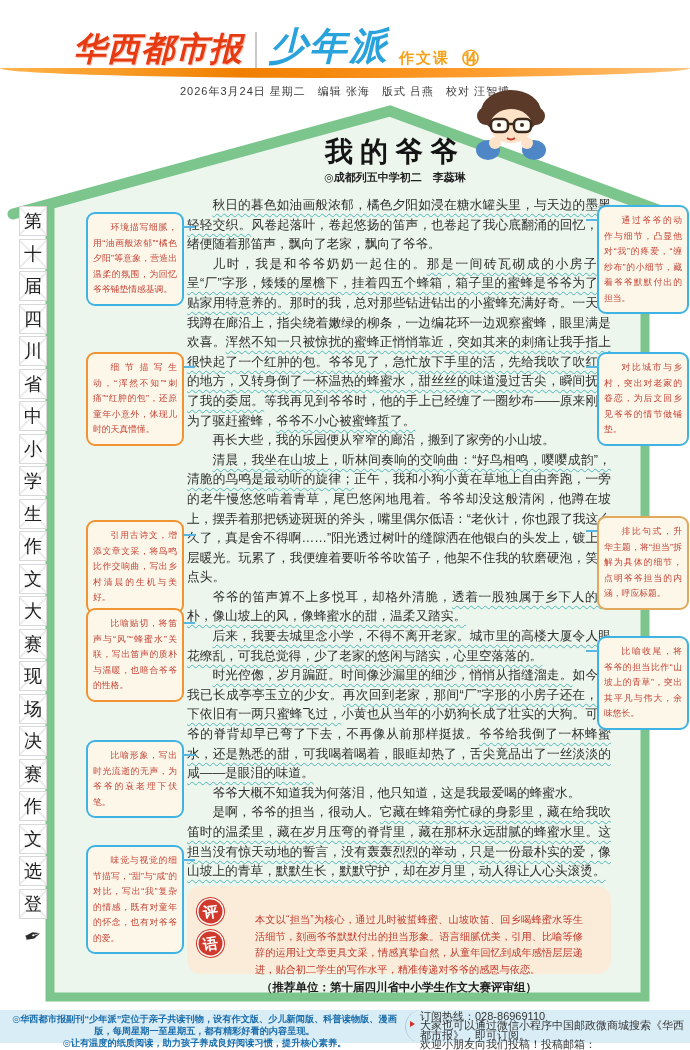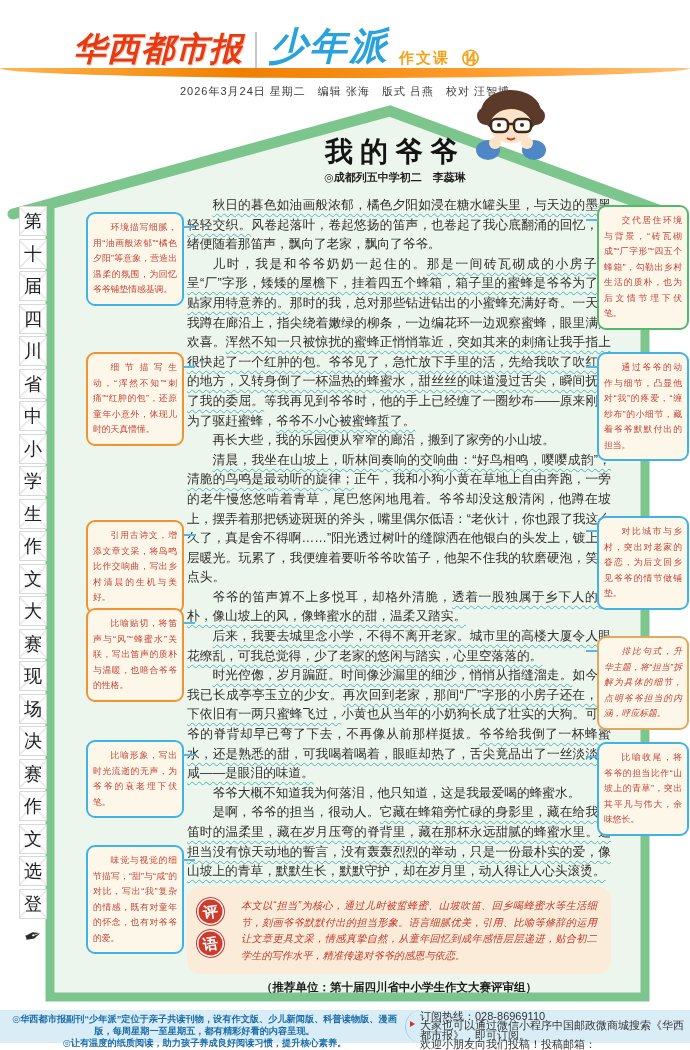--- a/index.html
+++ b/index.html
@@ -51,21 +51,21 @@
   
   .notes{position:absolute;top:0;height:1050px;z-index:5;}
   #left-notes{left:86px;width:98px;}
   #right-notes{left:597px;width:92px;}
   .note{position:absolute;left:0;right:0;box-sizing:border-box;
         background:#fdf7ea;border:2px solid #3fb3e3;border-radius:9px;
         padding:6px 5px;font-size:8.8px;line-height:15.5px;color:#c44536;
         text-align:justify;text-indent:2em;}
   .note.orange{border-color:#f09433;}
   .note.green{border-color:#55b86f;}
-  .note.tan{border-color:#e0a95c;font-style:italic;}
+  .note.tan{border-color:#e0a95c;}
   .note.blue{border-color:#3fb3e3;}
   #left-notes .note::after{content:"";position:absolute;right:-13px;top:12px;width:12px;
         border-top:2px dashed #59b8e3;}
   #right-notes .note::after{content:"";position:absolute;left:-13px;top:12px;width:12px;
         border-top:2px dashed #59b8e3;}
   #left-notes .note:nth-child(1){top:212px;}
   #left-notes .note:nth-child(2){top:352px;}
   #left-notes .note:nth-child(3){top:520px;}
   #left-notes .note:nth-child(4){top:608px;}
   #left-notes .note:nth-child(5){top:740px;}
@@ -78,21 +78,21 @@
   #right-notes .note:nth-child(6){top:866px;}
 
   
   .review-box{position:absolute;left:187px;top:886px;width:424px;height:88px;z-index:3;
               box-sizing:border-box;background:#fbecd9;border-radius:14px;
               padding:10px 12px 8px 52px;}
   .review-seal{position:absolute;left:10px;top:12px;display:flex;flex-direction:column;gap:5px;}
   .seal-char{width:27px;height:27px;border-radius:50%;background:#cf3a2d;color:#fff;
              font-size:15px;font-weight:bold;line-height:27px;text-align:center;
              box-shadow:0 0 0 1.5px #fff inset,0 0 0 1px #cf3a2d;transform:rotate(-8deg);}
-  .review-text{margin:2px;font-size:10.2px;line-height:16.5px;color:#c0392b;text-align:justify;font-style:italic;}
+  .review-text{margin:16px;font-size:10.2px;line-height:16.5px;color:#c0392b;text-align:justify;}
   .recommendation{position:absolute;left:187px;top:980px;width:424px;z-index:3;
                   text-align:center;font-size:11.5px;font-weight:bold;color:#1c1c1c;}
 
   
   .footer{position:absolute;left:0;top:1010px;width:690px;height:33px;z-index:6;
           background:#d9edf6;display:flex;box-sizing:border-box;}
   .footer-left{width:405px;box-sizing:border-box;padding:4px 8px 0 12px;text-align:center;
                color:#1b6dab;font-weight:bold;font-size:9.2px;line-height:11.8px;}
   .footer-right{flex:1;box-sizing:border-box;border-left:1px solid #aacbdd;
                 padding:2px 4px 12px 14px;font-size:11px;line-height:9.4px;color:#333;
@@ -187,21 +187,20 @@
 
   <div class="notes" id="left-notes">
       <div class="note blue">环境描写细腻，用“油画般浓郁”“橘色夕阳”等意象，营造出温柔的氛围，为回忆爷爷铺垫情感基调。</div>
       <div class="note orange">细节描写生动，“浑然不知”“刺痛”“红肿的包”，还原童年小意外，体现儿时的天真懵懂。</div>
       <div class="note orange">引用古诗文，增添文章文采，将鸟鸣比作交响曲，写出乡村清晨的生机与美好。</div>
       <div class="note orange">比喻贴切，将笛声与“风”“蜂蜜水”关联，写出笛声的质朴与温暖，也暗合爷爷的性格。</div>
       <div class="note blue">比喻形象，写出时光流逝的无声，为爷爷的衰老埋下伏笔。</div>
       <div class="note blue">味觉与视觉的细节描写，“甜”与“咸”的对比，写出“我”复杂的情感，既有对童年的怀念，也有对爷爷的爱。</div>
     </div>
   <div class="notes" id="right-notes">
-      <div class="note green">交代居住环境与背景，“砖瓦砌成”“厂字形”“四五个蜂箱”，勾勒出乡村生活的质朴，也为后文情节埋下伏笔。</div>
       <div class="note blue">通过爷爷的动作与细节，凸显他对“我”的疼爱，“缠纱布”的小细节，藏着爷爷默默付出的担当。</div>
       <div class="note blue">对比城市与乡村，突出对老家的眷恋，为后文回乡见爷爷的情节做铺垫。</div>
       <div class="note tan">排比句式，升华主题，将“担当”拆解为具体的细节，点明爷爷担当的内涵，呼应标题。</div>
       <div class="note blue">比喻收尾，将爷爷的担当比作“山坡上的青草”，突出其平凡与伟大，余味悠长。</div>
     </div>
 
   <div class="review-box">
     <div class="review-seal">
         <div class="seal-char">评</div>
         <div class="seal-char">语</div>

